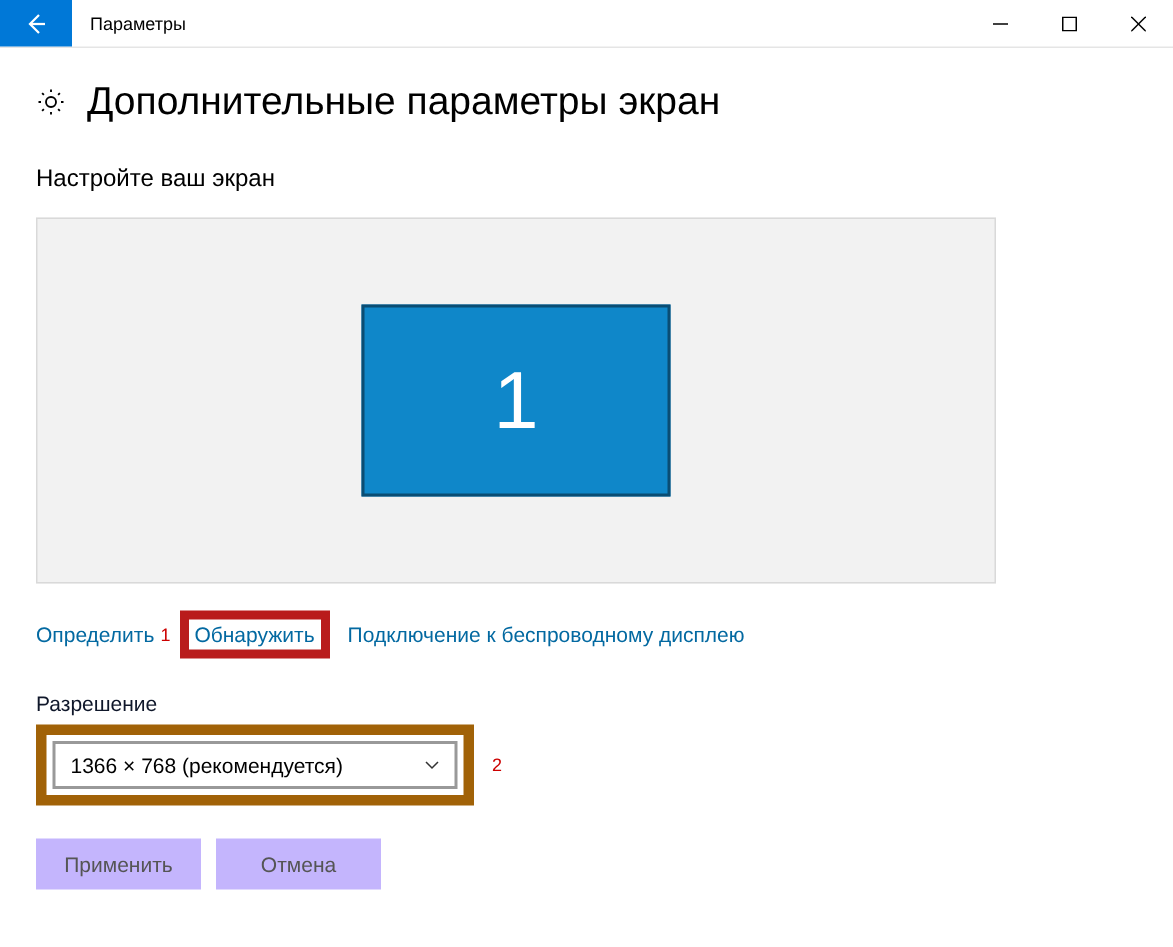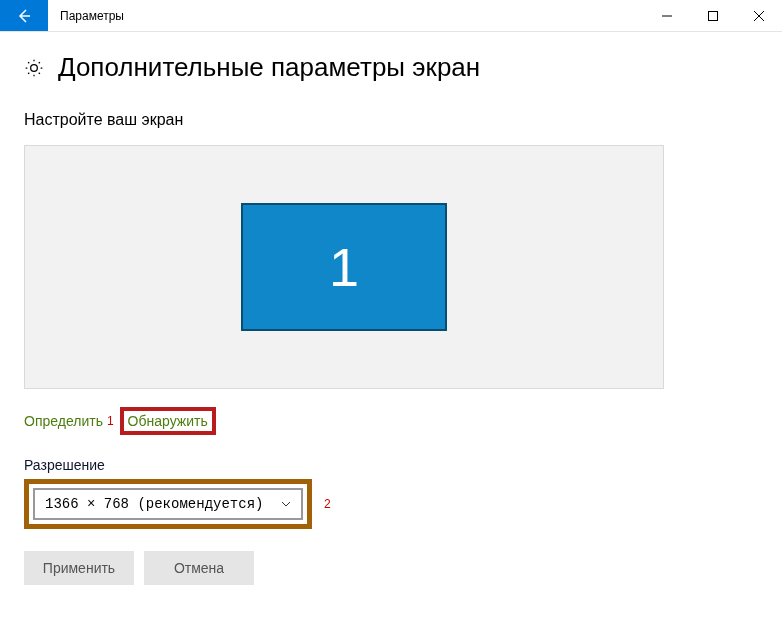--- a/index.html
+++ b/index.html
@@ -98,49 +98,48 @@
       font-weight: 300;
     }
     .link-row {
       display: flex;
       align-items: center;
       gap: 0;
       margin-bottom: 22px;
       font-size: 14px;
     }
     .link {
-      color: #4d7c0f;
+      color: #0369a1;
       cursor: pointer;
     }
     .annot {
       color: #cc0000;
       font-size: 12px;
       margin: 0 6px 0 2px;
     }
     .detect-box {
-      border: 4px solid #b91c1c;
+      border: 6px solid #b91c1c;
       padding: 2px 4px;
       margin-right: 12px;
     }
     .field-label {
       font-size: 14px;
       color: #0f172a;
       margin-bottom: 6px;
     }
     .dropdown-wrap {
       display: flex;
       align-items: center;
       gap: 10px;
       margin-bottom: 22px;
     }
     .dropdown-highlight {
-      border: 5px solid #a16207;
+      border: 7px solid #a16207;
       padding: 4px;
       display: inline-block;
-      font-family: Liberation Mono, monospace;
     }
     .dropdown {
       width: 270px;
       height: 32px;
       border: 2px solid #999;
       background: #fff;
       display: flex;
       align-items: center;
       justify-content: space-between;
       padding: 0 10px;
@@ -150,21 +149,21 @@
       font-size: 10px;
       color: #333;
     }
     .button-row {
       display: flex;
       gap: 10px;
     }
     .btn {
       min-width: 110px;
       height: 34px;
-      background: #e5e5e5;
+      background: #c4b5fd;
       border: none;
       display: flex;
       align-items: center;
       justify-content: center;
       font-size: 14px;
       color: #555;
       padding: 0 18px;
     }
     .spacer-link { margin-right: 2px; }
   </style>
@@ -218,20 +217,21 @@
       <span>1</span>
     </div>
   </div>
 
   <div class="link-row">
     <span class="link spacer-link">Определить</span>
     <span class="annot">1</span>
     <span class="detect-box">
       <span class="link">Обнаружить</span>
     </span>
+    <span class="link">Подключение к беспроводному дисплею</span>
   </div>
 
   <div class="field-label">Разрешение</div>
 
   <div class="dropdown-wrap">
     <span class="dropdown-highlight">
       <div class="dropdown">
         <span>1366 × 768 (рекомендуется)</span>
         <span class="chevron">
           <svg width="10" height="6" viewBox="0 0 10 6">

